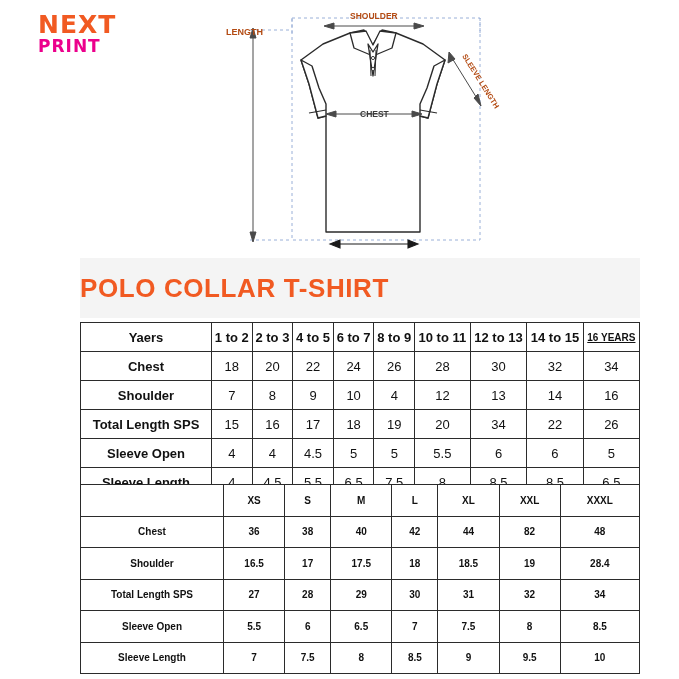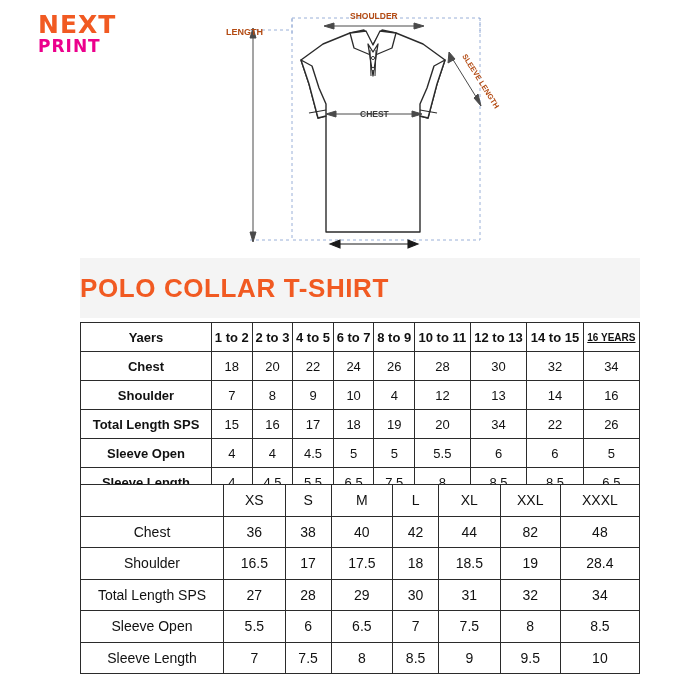--- a/index.html
+++ b/index.html
@@ -112,22 +112,22 @@
     font-size: 13px;
     font-weight: bold;
   }
   .t1 td.val { font-weight: normal; font-size: 13px; }
   .t1 tr:first-child td { font-weight: bold; }
   .t1 td.small { font-size: 10px; font-weight: bold; text-decoration: underline; }
 
   
   .t2 td {
     height: 28.5px;
-    font-size: 14px;
-    font-weight: normal;
+    font-size: 10px;
+    font-weight: bold;
   }
   .t2 td.lbl { width: 140px; }
   .t2 td.blank { }
 </style>
 </head>
 <body>
 
 <div class="page">
 
   <div class="logo">

